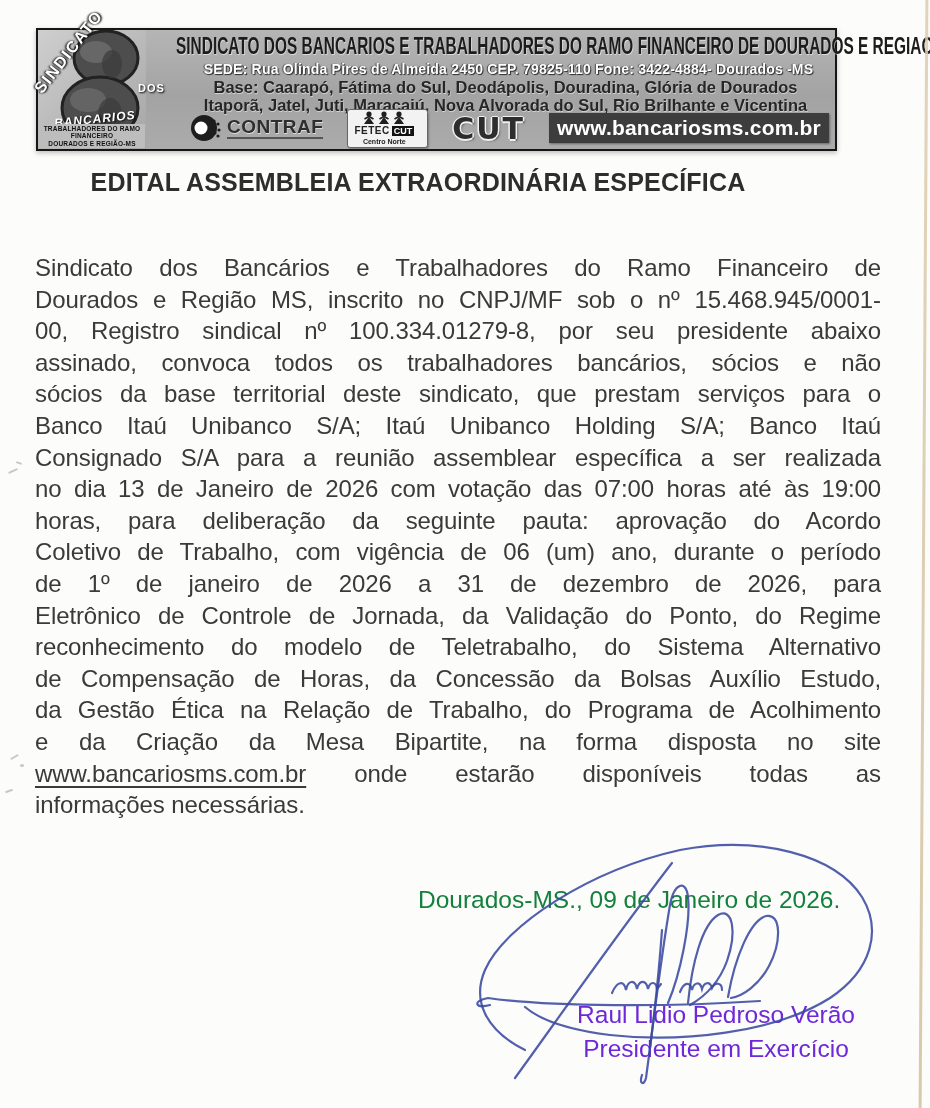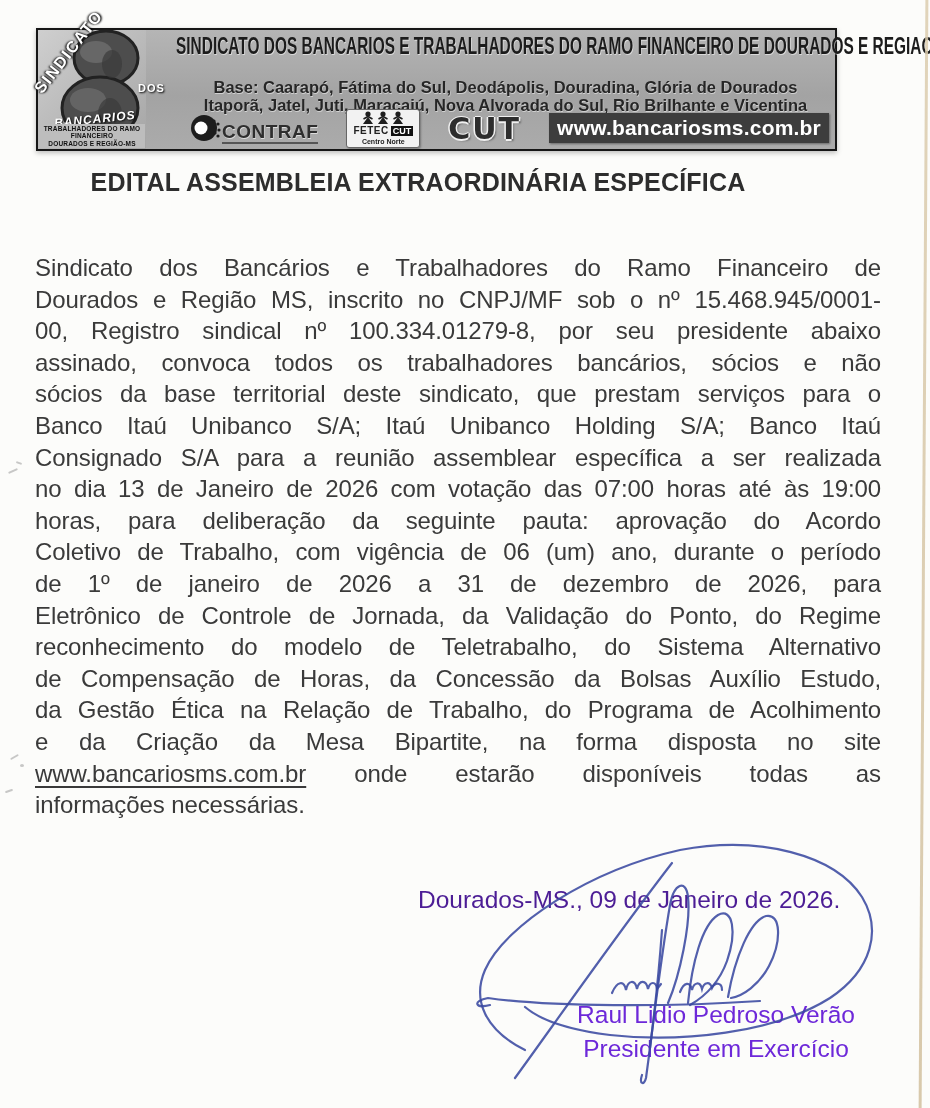--- a/index.html
+++ b/index.html
@@ -59,26 +59,26 @@
   .base-line{
     position:absolute;left:32px;right:4px;text-align:center;white-space:nowrap;
     font-size:16.5px;font-weight:bold;color:#262626;
     text-shadow:.5px .5px 0 rgba(255,255,255,.5);
   }
   .base1{top:48px;} .base2{top:66px;}
   .logos-row{
     position:absolute;left:42px;right:6px;bottom:4px;height:34px;
     display:flex;align-items:center;justify-content:space-between;
   }
-  .contraf{display:flex;align-items:flex-end;}
+  .contraf{display:flex;align-items:center;gap:5px;}
   .contraf-text{font-size:19px;font-weight:900;color:#2e2e2e;letter-spacing:.5px;
     text-shadow:.5px .5px 0 #ddd;border-bottom:2px solid #555;line-height:20px;}
   .fetec{
     background:#f2f2f2;border:1px solid #666;border-radius:3px;
-    padding:1px 6px 1px 6px;text-align:center;line-height:9px;
+    padding:1px 13px 1px 6px;text-align:center;line-height:9px;
     box-shadow:1px 1px 2px rgba(0,0,0,.3);
   }
   .fetec-name{font-size:10px;font-weight:900;color:#222;letter-spacing:.5px;}
   .fetec-cutbox{background:#111;color:#fff;font-size:9px;font-weight:bold;
     padding:0 2px;margin-left:2px;}
   .fetec-sub{font-size:7px;font-weight:bold;color:#222;margin-top:1px;}
   .cut-big{
     font-size:30px;font-weight:900;color:#2d2d2d;letter-spacing:2px;
     text-shadow:-1.5px 0 0 #f0f0f0,1.5px 0 0 #f0f0f0,0 -1.5px 0 #f0f0f0,0 1.5px 0 #f0f0f0,2px 2px 2px rgba(0,0,0,.4);
     font-family:"DejaVu Sans", sans-serif;
@@ -97,21 +97,21 @@
     position:absolute;left:35px;top:252px;width:846px;
     font-size:24px;line-height:31.6px;color:#3a3a3a;letter-spacing:-.1px;
   }
   .body-line{
     text-align:justify;text-align-last:justify;text-justify:inter-word;
     white-space:normal;
   }
   .body-line.last-line{text-align-last:left;}
   .link{text-decoration:underline;text-underline-offset:4px;}
   .date-line{
-    position:absolute;left:418px;top:886px;font-size:24.5px;color:#4c1d95;
+    position:absolute;left:418px;top:886px;font-size:24.5px;color:#15803d;
     white-space:nowrap;
   }
   .sig-block{
     position:absolute;left:520px;top:998px;width:392px;text-align:center;
     font-size:24.5px;line-height:34px;color:#6d28d9;
   }
   
   .signature{position:absolute;left:430px;top:835px;width:470px;height:255px;z-index:5;}
   .signature path{fill:none;stroke:#3a49a0;stroke-width:2.2;stroke-linecap:round;opacity:.88;}
   
@@ -145,20 +145,21 @@
     <span class="logo-dos">DOS</span>
     <span class="logo-bancarios">BANCARIOS</span>
     <div class="logo-strip">
       <div>TRABALHADORES DO RAMO FINANCEIRO</div>
       <div>DOURADOS E REGIÃO-MS</div>
     </div>
   </div>
 
   <div class="banner-right">
     <div class="banner-title">SINDICATO DOS BANCARIOS E TRABALHADORES DO RAMO FINANCEIRO DE DOURADOS E REGIAO-MS</div>
+    <div class="sede-line">SEDE: Rua Olinda Pires de Almeida 2450 CEP. 79825-110 Fone: 3422-4884- Dourados -MS</div>
     <div class="base-line base1">Base: Caarapó, Fátima do Sul, Deodápolis, Douradina, Glória de Dourados</div>
     <div class="base-line base2">Itaporã, Jatel, Juti, Maracajú, Nova Alvorada do Sul, Rio Brilhante e Vicentina</div>
 
     <div class="logos-row">
       <div class="contraf">
         <svg width="32" height="32" viewBox="0 0 32 32">
           <circle cx="14" cy="16" r="13" fill="#1d1d1d"></circle>
           <circle cx="11" cy="16" r="6.5" fill="#fff"></circle>
           <circle cx="24" cy="9" r="1.6" fill="#1d1d1d"></circle>
           <circle cx="28" cy="12" r="1.6" fill="#1d1d1d"></circle>

